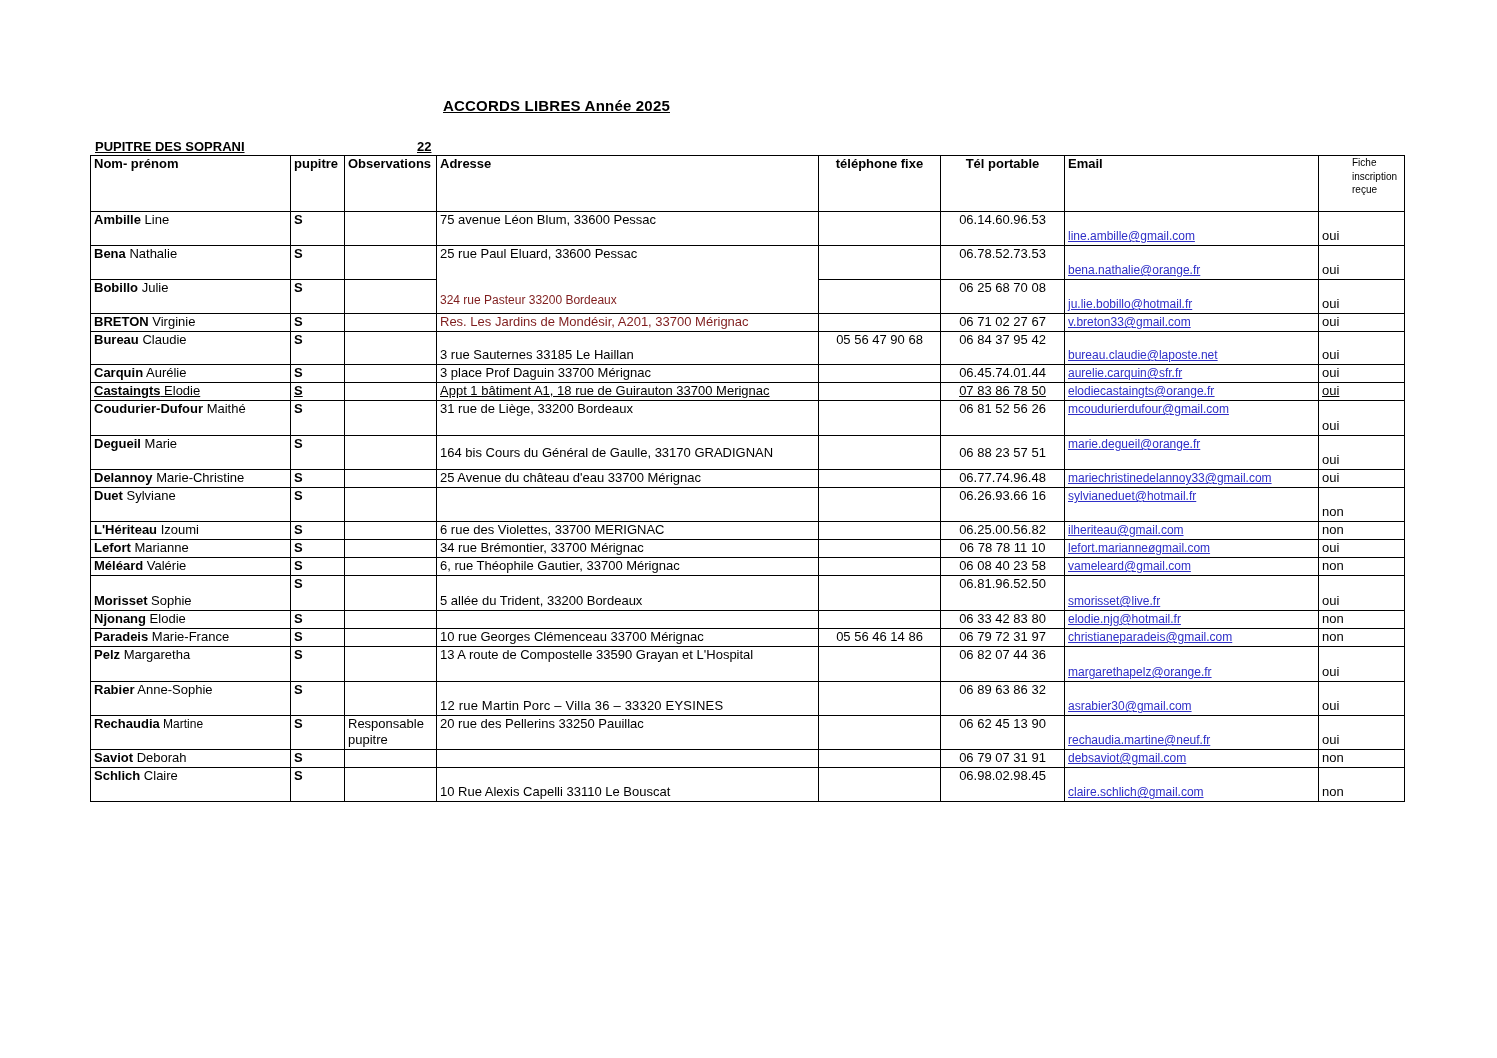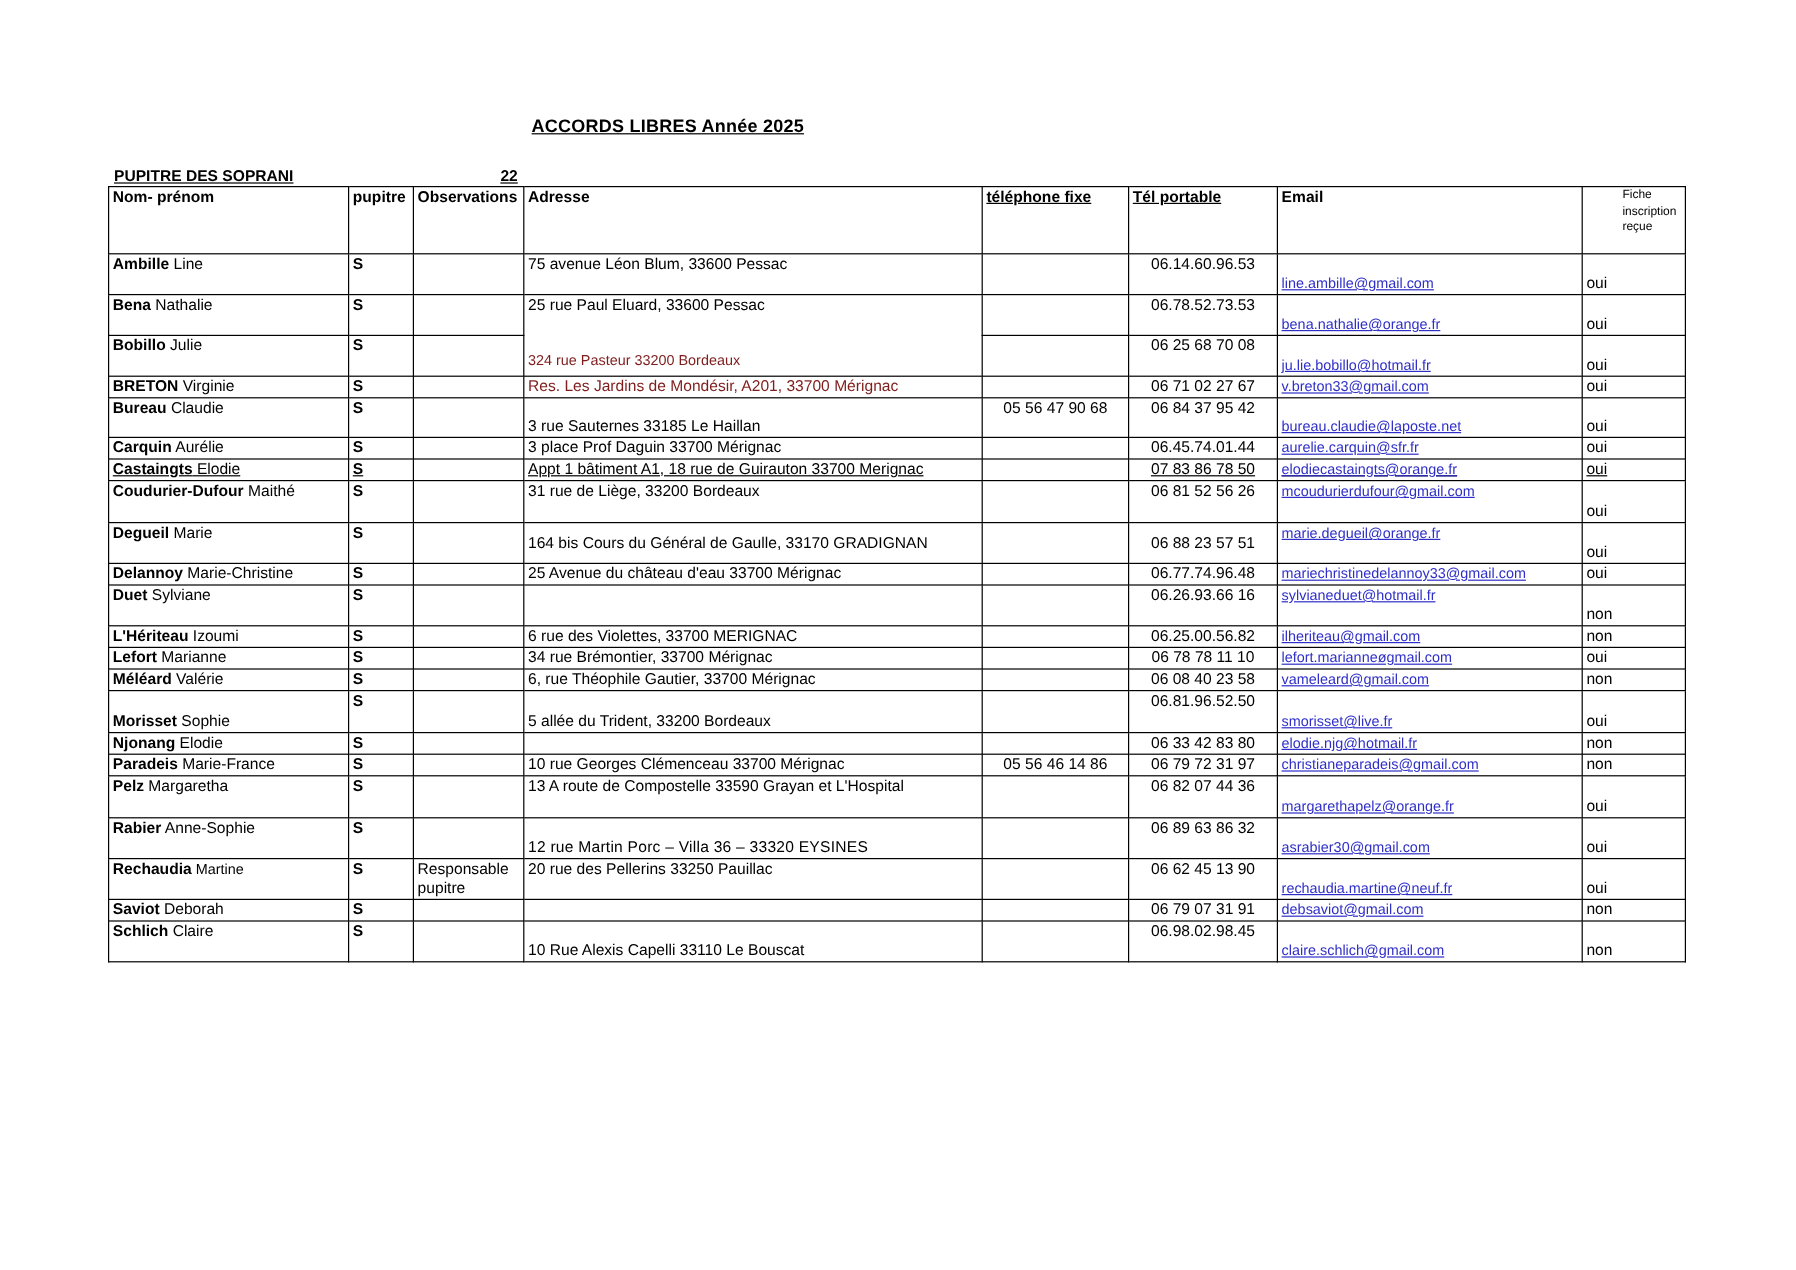--- a/index.html
+++ b/index.html
@@ -11,21 +11,21 @@
   .section-label { position:absolute; left:95px; top:139px; font-size:13px; font-weight:bold;
                    text-decoration:underline; }
   .section-count { position:absolute; left:417px; top:139px; font-size:13px; font-weight:bold;
                    text-decoration:underline; }
 
   table.roster { position:absolute; left:90px; top:155px; width:1314px;
                  border-collapse:collapse; table-layout:fixed; }
   .roster th, .roster td { border:1px solid #000; padding:0 3px; overflow:hidden;
                            vertical-align:top; line-height:1.22; }
   .roster th { font-size:13px; font-weight:bold; text-align:left; }
-  .roster th.center { text-align:left;text-decoration:underline; }
+  .roster th.center { text-align:center; }
   .roster th.obs-h { word-break:break-all; }
   .roster th.fiche-h { font-weight:normal; font-size:10px; line-height:1.35;padding-left:33px; }
   .roster td { font-size:13px; }
   .vb { vertical-align:bottom !important; padding-bottom:1px !important; }
   .vm { vertical-align:middle !important; }
   .center { text-align:center; }
   .csmall { font-size:12px; }
   .ablue { color:#7f1d1d; font-size:12px; }
   .alarge { font-size:14.5px; letter-spacing:0.2px; }
   .email { color:#2F2FC8; text-decoration:underline; font-size:12px; }

